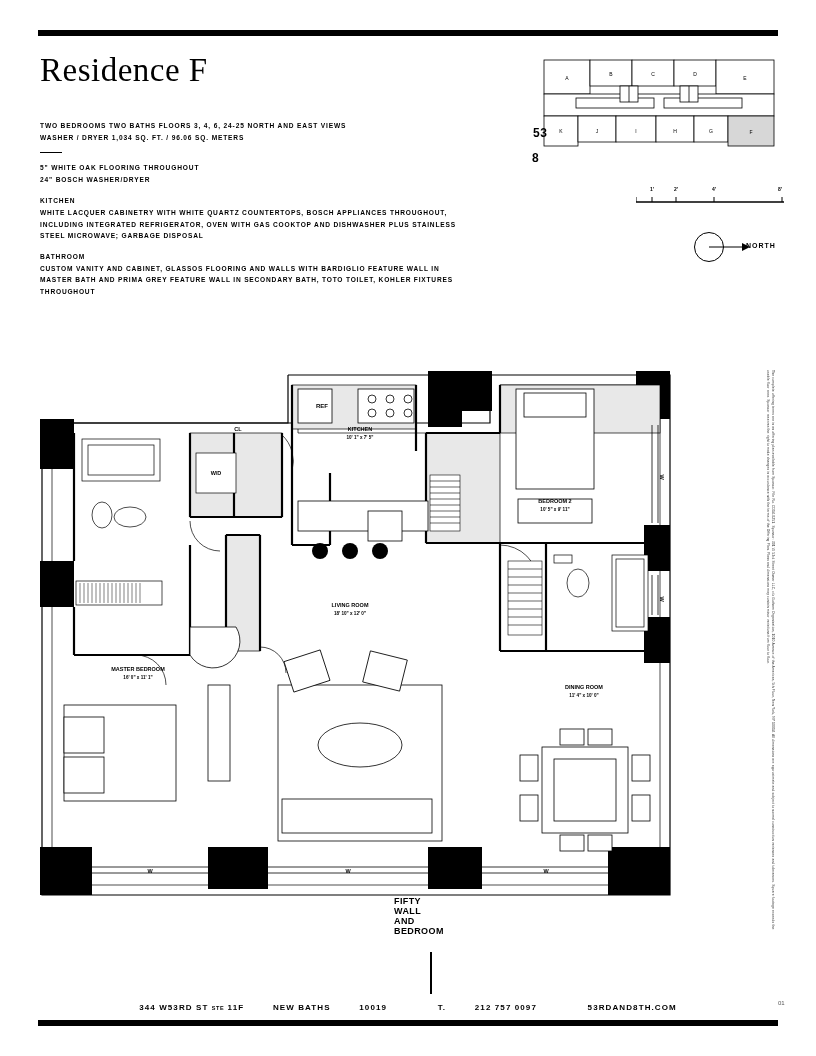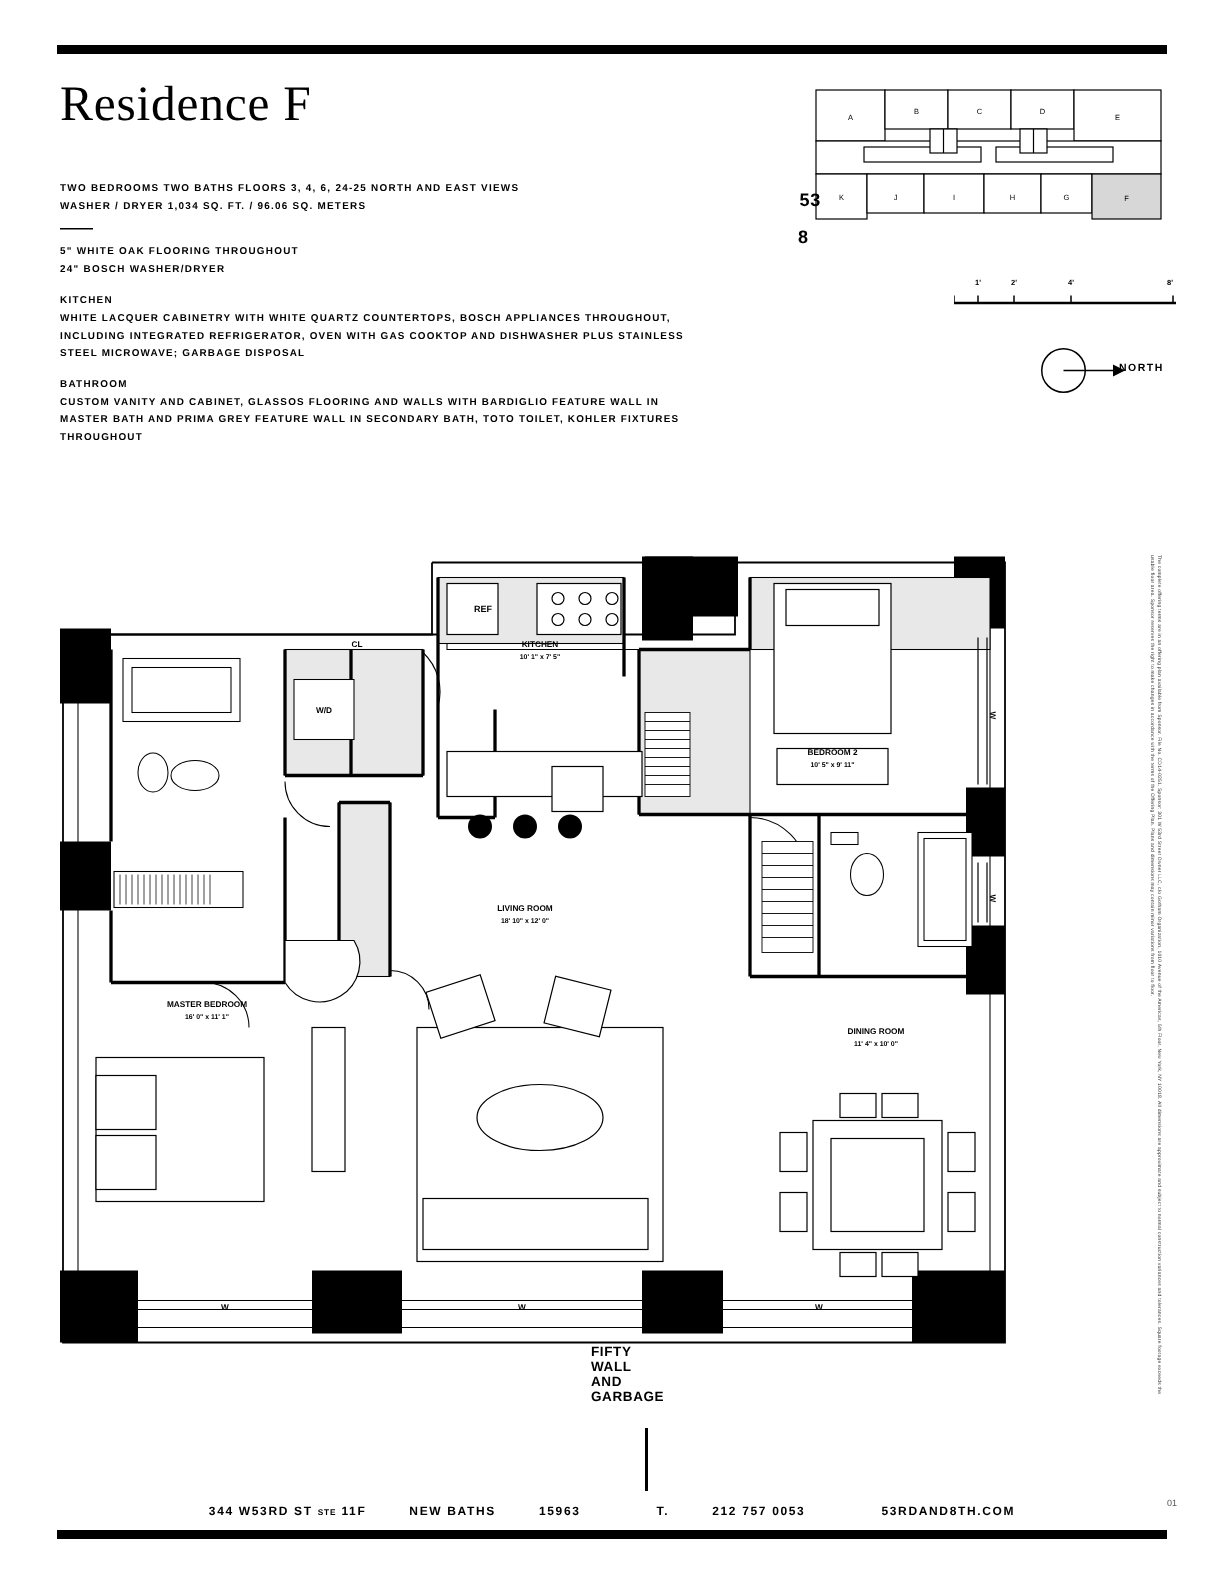--- a/index.html
+++ b/index.html
@@ -444,36 +444,36 @@
       </g>
     </svg>
   </div>
 
   <div class="legal">The complete offering terms are in an offering plan available from Sponsor. File No. CD14-0251. Sponsor: 301 W 53rd Street Owner LLC, c/o Gotham Organization, 1010 Avenue of the Americas, 5th Floor, New York, NY 10018. All dimensions are approximate and subject to normal construction variances and tolerances. Square footage exceeds the usable floor area. Sponsor reserves the right to make changes in accordance with the terms of the Offering Plan. Plans and dimensions may contain minor variations from floor to floor.</div>
 
   <div class="logo">
     <div>FIFTY</div>
     <div>WALL</div>
     <div>AND</div>
-    <div>GARBAGE</div>
+    <div>BEDROOM</div>
   </div>
   <div class="logo-bar"></div>
 
   <div class="footer-line">
     <span>344 W53RD ST</span>
     <span class="sm">STE</span>
     <span>11F</span>
     <span class="gap"></span>
     <span>NEW BATHS</span>
     <span class="gap"></span>
-    <span>15963</span>
+    <span>10019</span>
     <span class="gap"></span><span class="gap"></span>
     <span>T.</span>
     <span class="gap"></span>
-    <span>212 757 0053</span>
+    <span>212 757 0097</span>
     <span class="gap"></span><span class="gap"></span>
     <span>53RDAND8TH.COM</span>
   </div>
 
   <div class="corner-mark">01</div>
 
   <div class="rule-bottom"></div>
 </div>
 
 </body></html>

